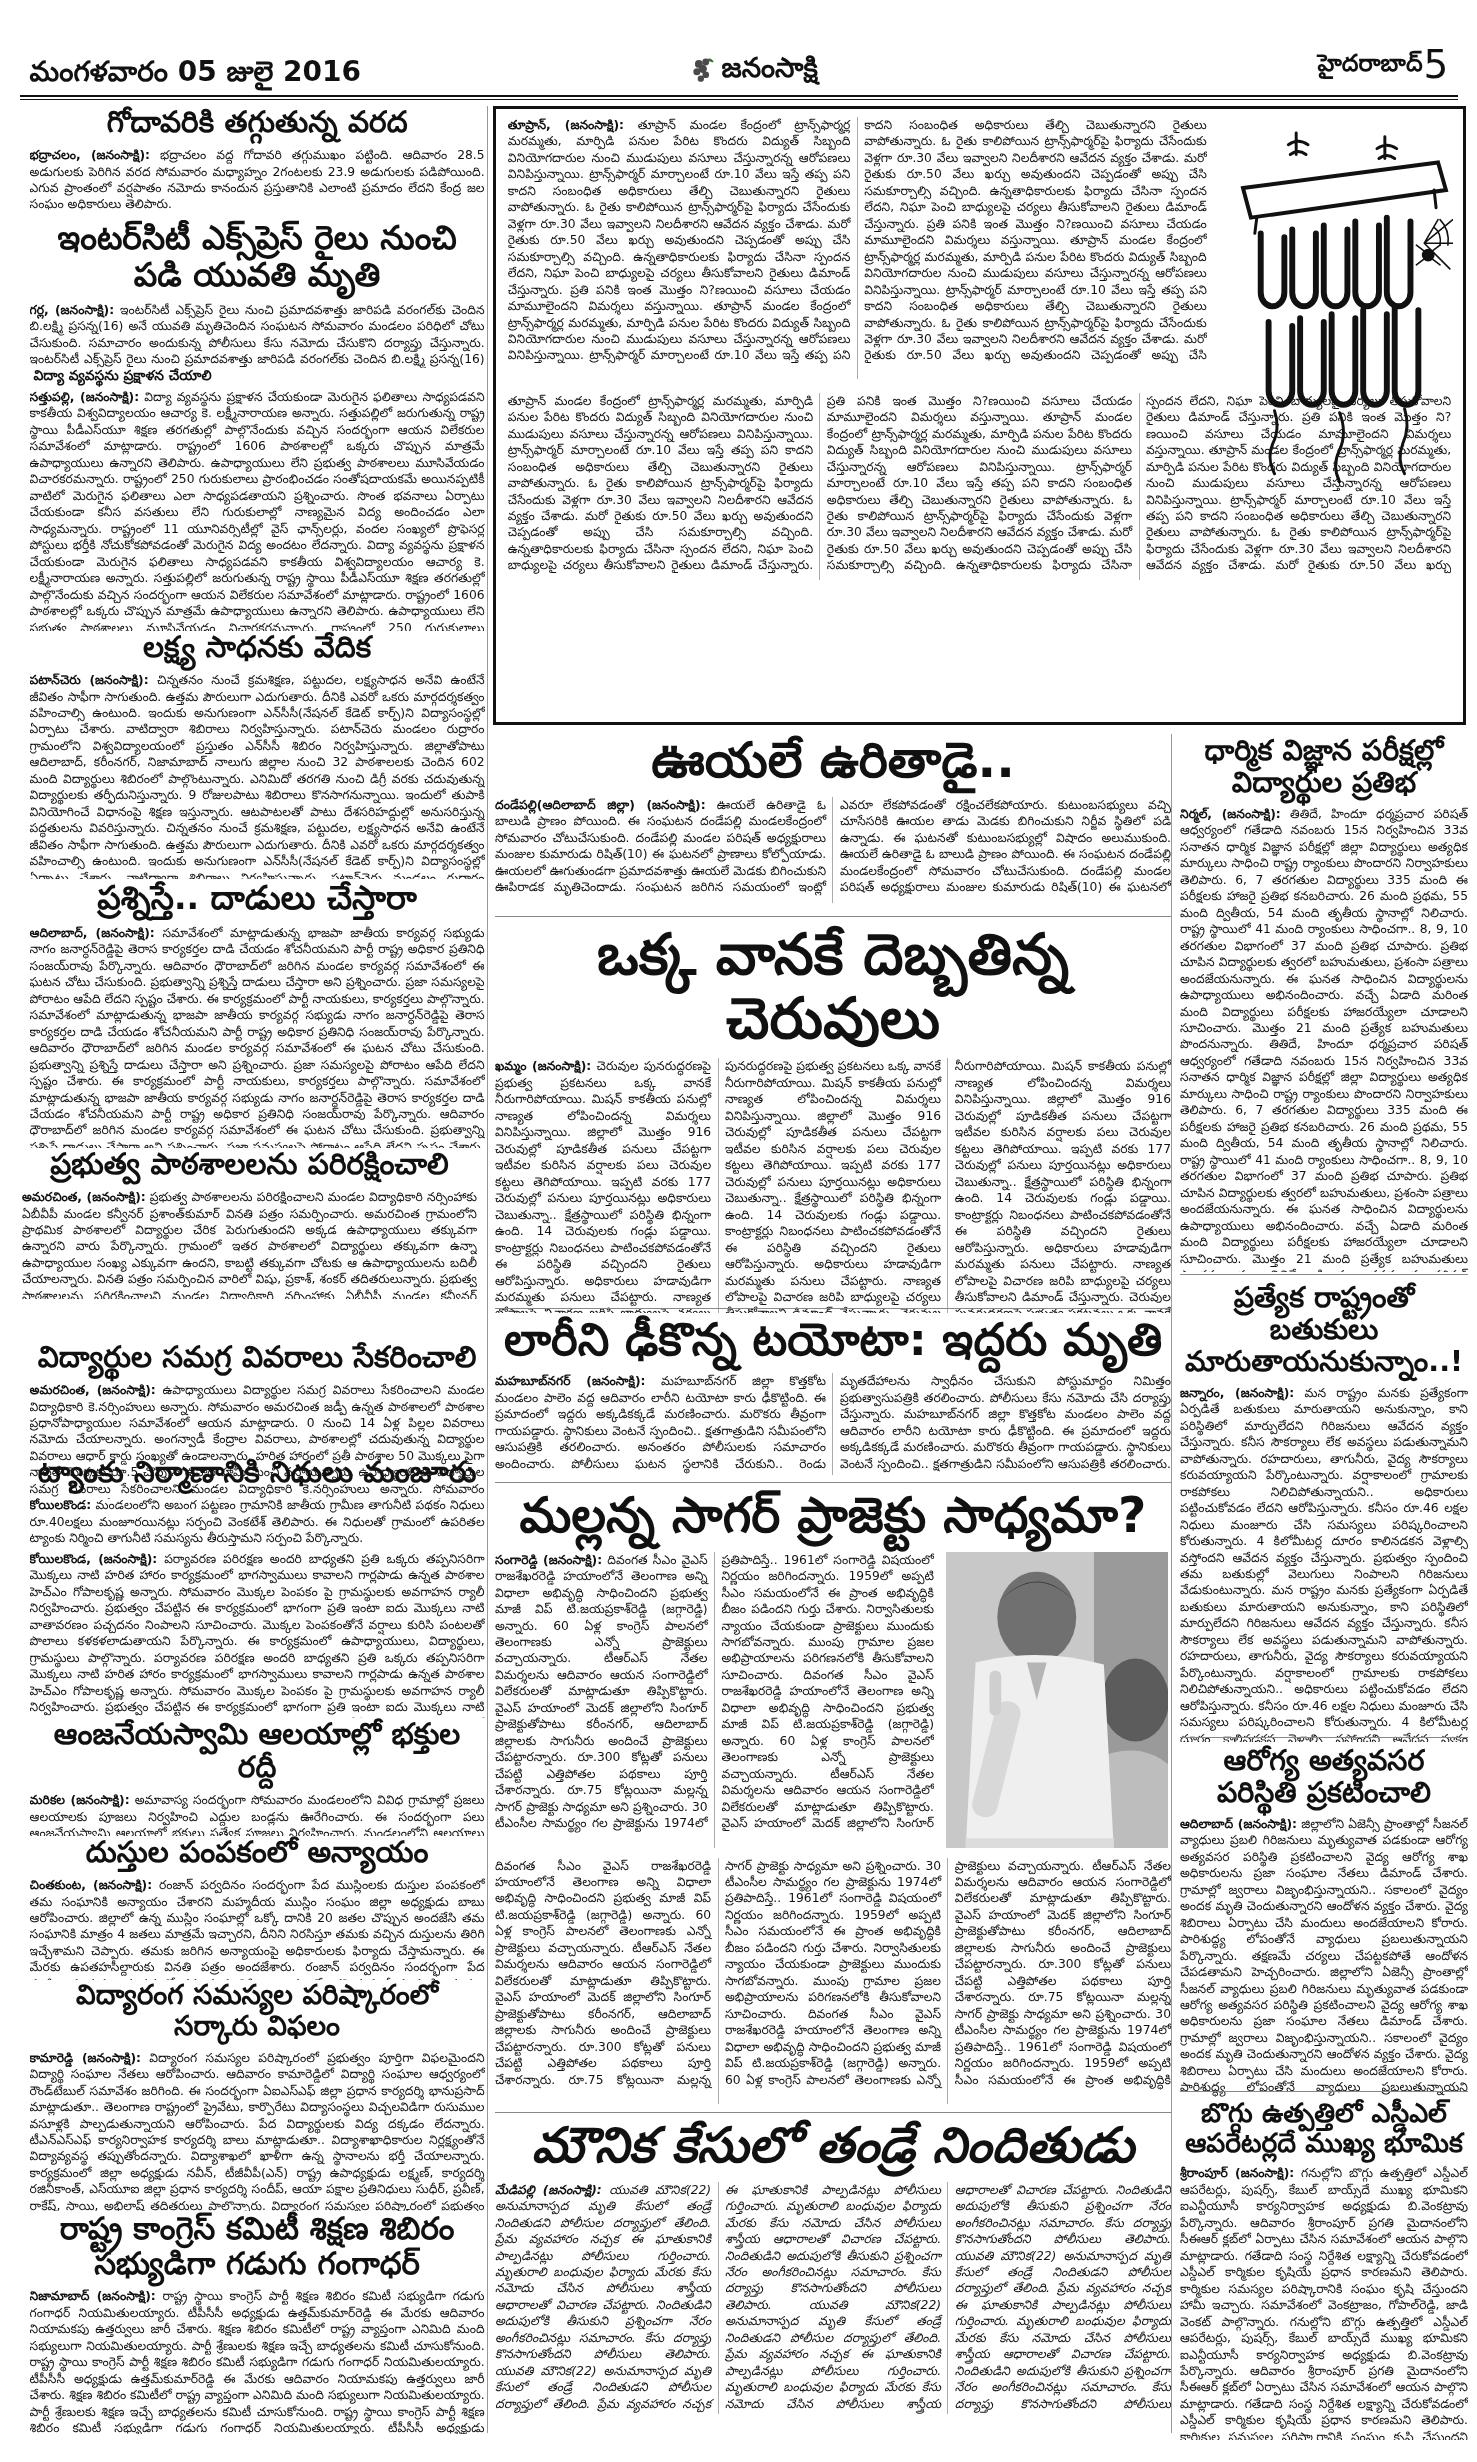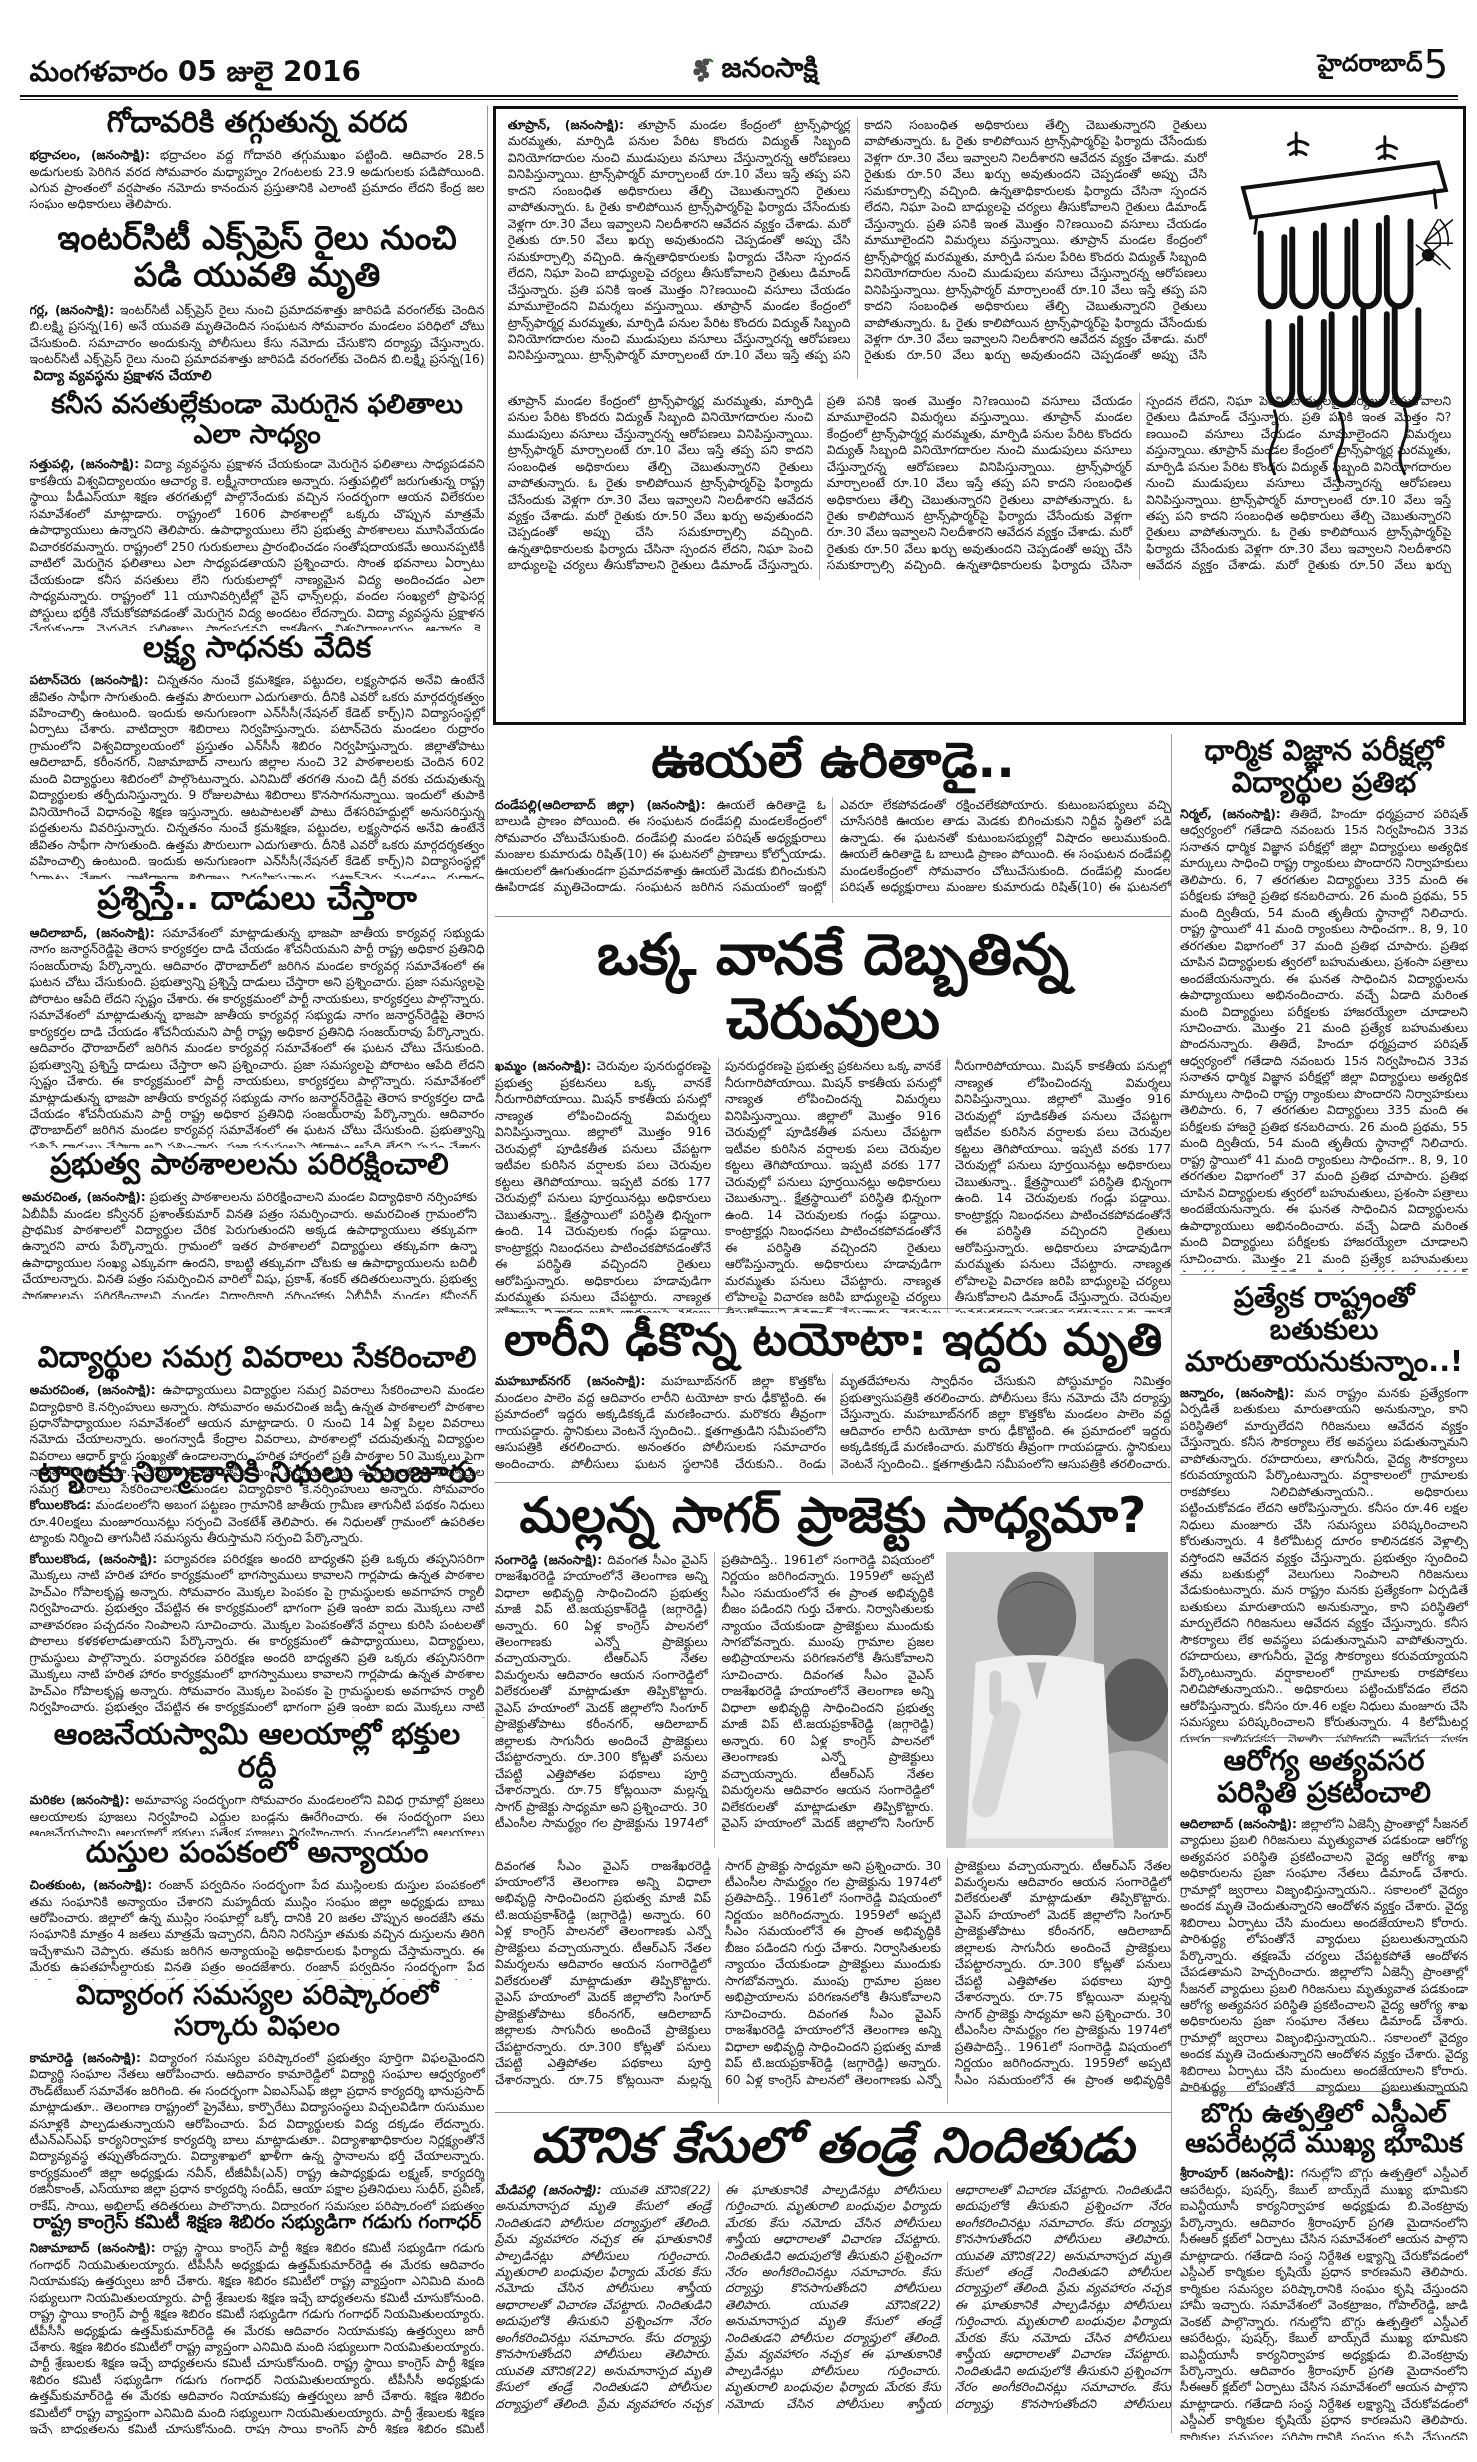--- a/index.html
+++ b/index.html
@@ -13,21 +13,21 @@
   .rule-b{position:absolute;left:19.7px;right:19.7px;top:99px;height:1px;background:#111;}
   .vline{position:absolute;width:1px;background:#999;}
   .story{position:absolute;overflow:hidden;}
   .story.rtop{border-top:1px solid #888;padding-top:5.9px;}
   .hl{font-weight:700;text-align:center;line-height:1.12;margin:0 0 7.9px 0;}
   .kicker{font-size:13.8px;font-weight:700;text-align:left;margin:0 0 2px 3.9px;}
   .body{font-size:12.3px;line-height:1.34;text-align:justify;}
   .body b{font-weight:700;}
   .cols2{column-count:2;column-gap:13.8px;column-rule:1px solid #aaa;}
   .cols3{column-count:3;column-gap:13.8px;column-rule:1px solid #aaa;}
-  .hl-s{font-size:29.6px;}  .hl-m{font-size:33px;}  .hl-xs{font-size:19px;}
+  .hl-s{font-size:29.6px;}  .hl-m{font-size:33px;}  .hl-xs{font-size:31px;}
   .hl-mid{font-size:49px;} .hl-mid2{font-size:57px;} .hl-mid3{font-size:45px;}
   .hl-right{font-size:28.6px;}
   .leadbox{position:absolute;left:493px;top:106px;width:973px;height:619px;border:3px solid #111;box-sizing:border-box;padding:7.9px 11.8px;overflow:hidden;}
   .leadbox .hl{font-size:81px;margin:3.9px 0 13.8px 0;letter-spacing:-2px;}
   .lead-art{position:absolute;right:9.9px;top:15.8px;width:222px;height:399px;}
   .lead-s1{width:699px;height:262px;overflow:hidden;}
   .lead-s2{width:100%;height:187px;overflow:hidden;margin-top:13.8px;}
   .m4row{display:flex;gap:11.8px;}
   .m4body{width:439px;height:296px;overflow:hidden;}
   .m4photo{width:222px;height:296px;flex:0 0 auto;}
@@ -114,21 +114,20 @@
     <div class="body"><b>భద్రాచలం, (జనంసాక్షి):</b> <span>భద్రాచలం వద్ద గోదావరి తగ్గుముఖం పట్టింది. ఆదివారం 28.5 అడుగులకు పెరిగిన వరద సోమవారం మధ్యాహ్నం 2గంటలకు 23.9 అడుగులకు పడిపోయింది. ఎగువ ప్రాంతంలో వర్షపాతం నమోదు కానందున ప్రస్తుతానికి ఎలాంటి ప్రమాదం లేదని కేంద్ర జల సంఘం అధికారులు తెలిపారు.</span></div>
   </div>
 
   <div class="story" style="left:29.6px;top:220px;width:455px;height:148px;">
     <div class="hl hl-m">ఇంటర్‌సిటీ ఎక్స్‌ప్రెస్ రైలు నుంచి పడి యువతి మృతి</div>
     <div class="body"><b>గర్ల, (జనంసాక్షి):</b> <span>ఇంటర్‌సిటీ ఎక్స్‌ప్రెస్ రైలు నుంచి ప్రమాదవశాత్తు జారిపడి వరంగల్‌కు చెందిన బి.లక్ష్మి ప్రసన్న(16) అనే యువతి మృతిచెందిన సంఘటన సోమవారం మండలం పరిధిలో చోటు చేసుకుంది. సమాచారం అందుకున్న పోలీసులు కేసు నమోదు చేసుకొని దర్యాప్తు చేస్తున్నారు. ఇంటర్‌సిటీ ఎక్స్‌ప్రెస్ రైలు నుంచి ప్రమాదవశాత్తు జారిపడి వరంగల్‌కు చెందిన బి.లక్ష్మి ప్రసన్న(16) అనే యువతి మృతిచెందిన సంఘటన సోమవారం మండలం పరిధిలో చోటు చేసుకుంది. సమాచారం అందుకున్న పోలీసులు కేసు నమోదు చేసుకొని దర్యాప్తు చేస్తున్నారు. ఇంటర్‌సిటీ ఎక్స్‌ప్రెస్ రైలు నుంచి ప్రమాదవశాత్తు జారిపడి వరంగల్‌కు చెందిన బి.లక్ష్మి ప్రసన్న(16) అనే యువతి మృతిచెందిన సంఘటన సోమవారం మండలం పరిధిలో చోటు చేసుకుంది. సమాచారం అందుకున్న పోలీసులు కేసు నమోదు చేసుకొని దర్యాప్తు చేస్తున్నారు. ఇంటర్‌సిటీ ఎక్స్‌ప్రెస్ రైలు నుంచి ప్రమాదవశాత్తు జారిపడి వరంగల్‌కు చెందిన బి.లక్ష్మి ప్రసన్న(16) అనే యువతి మృతిచెందిన సంఘటన సోమవారం మండలం పరిధిలో చోటు చేసుకుంది. సమాచారం అందుకున్న పోలీసులు కేసు నమోదు చేసుకొని దర్యాప్తు చేస్తున్నారు. ఇంటర్‌సిటీ ఎక్స్‌ప్రెస్ రైలు నుంచి ప్రమాదవశాత్తు జారిపడి వరంగల్‌కు చెందిన బి.లక్ష్మి ప్రసన్న(16) అనే యువతి మృతిచెందిన సంఘటన సోమవారం మండలం పరిధిలో చోటు చేసుకుంది. సమాచారం అందుకున్న పోలీసులు కేసు నమోదు చేసుకొని దర్యాప్తు చేస్తున్నారు. ఇంటర్‌సిటీ ఎక్స్‌ప్రెస్ రైలు నుంచి ప్రమాదవశాత్తు జారిపడి వరంగల్‌కు చెందిన బి.లక్ష్మి ప్రసన్న(16) అనే యువతి మృతిచెందిన సంఘటన సోమవారం మండలం పరిధిలో చోటు చేసుకుంది. సమాచారం అందుకున్న పోలీసులు కేసు నమోదు చేసుకొని దర్యాప్తు చేస్తున్నారు. ఇంటర్‌సిటీ ఎక్స్‌ప్రెస్ రైలు నుంచి ప్రమాదవశాత్తు జారిపడి వరంగల్‌కు చెందిన బి.లక్ష్మి ప్రసన్న(16) అనే యువతి మృతిచెందిన సంఘటన సోమవారం మండలం పరిధిలో చోటు చేసుకుంది. సమాచారం అందుకున్న పోలీసులు కేసు నమోదు చేసుకొని దర్యాప్తు చేస్తున్నారు. ఇంటర్‌సిటీ ఎక్స్‌ప్రెస్ రైలు నుంచి ప్రమాదవశాత్తు జారిపడి వరంగల్‌కు చెందిన బి.లక్ష్మి ప్రసన్న(16) అనే యువతి మృతిచెందిన సంఘటన సోమవారం మండలం పరిధిలో చోటు చేసుకుంది. సమాచారం అందుకున్న పోలీసులు కేసు నమోదు చేసుకొని దర్యాప్తు చేస్తున్నారు. ఇంటర్‌సిటీ ఎక్స్‌ప్రెస్ రైలు నుంచి ప్రమాదవశాత్తు జారిపడి వరంగల్‌కు చెందిన బి.లక్ష్మి ప్రసన్న(16) అనే యువతి మృతిచెందిన సంఘటన సోమవారం మండలం పరిధిలో చోటు చేసుకుంది. సమాచారం అందుకున్న పోలీసులు కేసు నమోదు చేసుకొని దర్యాప్తు చేస్తున్నారు. ఇంటర్‌సిటీ ఎక్స్‌ప్రెస్ రైలు నుంచి ప్రమాదవశాత్తు జారిపడి వరంగల్‌కు చెందిన బి.లక్ష్మి ప్రసన్న(16) అనే యువతి మృతిచెందిన సంఘటన సోమవారం మండలం పరిధిలో చోటు చేసుకుంది. సమాచారం అందుకున్న పోలీసులు కేసు నమోదు చేసుకొని దర్యాప్తు చేస్తున్నారు. ఇంటర్‌సిటీ ఎక్స్‌ప్రెస్ రైలు నుంచి ప్రమాదవశాత్తు జారిపడి వరంగల్‌కు చెందిన బి.లక్ష్మి ప్రసన్న(16) అనే యువతి మృతిచెందిన సంఘటన సోమవారం మండలం పరిధిలో చోటు చేసుకుంది. సమాచారం అందుకున్న పోలీసులు కేసు నమోదు చేసుకొని దర్యాప్తు చేస్తున్నారు. ఇంటర్‌సిటీ ఎక్స్‌ప్రెస్ రైలు నుంచి ప్రమాదవశాత్తు జారిపడి వరంగల్‌కు చెందిన బి.లక్ష్మి ప్రసన్న(16) అనే యువతి మృతిచెందిన సంఘటన సోమవారం మండలం పరిధిలో చోటు చేసుకుంది. సమాచారం అందుకున్న పోలీసులు కేసు నమోదు చేసుకొని దర్యాప్తు చేస్తున్నారు.</span></div>
   </div>
 
   <div class="story" style="left:29.6px;top:367px;width:455px;height:264px;">
     <div class="kicker">విద్యా వ్యవస్థను ప్రక్షాళన చేయాలి</div>
-    <div class="hl hl-s" style="font-size:26.6px;">కనీస వసతుల్లేకుండా మెరుగైన ఫలితాలు ఎలా సాధ్యం</div>
     <div class="body"><b>సత్తుపల్లి, (జనంసాక్షి):</b> <span>విద్యా వ్యవస్థను ప్రక్షాళన చేయకుండా మెరుగైన ఫలితాలు సాధ్యపడవని కాకతీయ విశ్వవిద్యాలయం ఆచార్య కె. లక్ష్మీనారాయణ అన్నారు. సత్తుపల్లిలో జరుగుతున్న రాష్ట్ర స్థాయి పీడీఎస్‌యూ శిక్షణ తరగతుల్లో పాల్గొనేందుకు వచ్చిన సందర్భంగా ఆయన విలేకరుల సమావేశంలో మాట్లాడారు. రాష్ట్రంలో 1606 పాఠశాలల్లో ఒక్కరు చొప్పున మాత్రమే ఉపాధ్యాయులు ఉన్నారని తెలిపారు. ఉపాధ్యాయులు లేని ప్రభుత్వ పాఠశాలలు మూసివేయడం విచారకరమన్నారు. రాష్ట్రంలో 250 గురుకులాలు ప్రారంభించడం సంతోషదాయకమే అయినప్పటికీ వాటిలో మెరుగైన ఫలితాలు ఎలా సాధ్యపడతాయని ప్రశ్నించారు. సొంత భవనాలు ఏర్పాటు చేయకుండా కనీస వసతులు లేని గురుకులాల్లో నాణ్యమైన విద్య అందించడం ఎలా సాధ్యమన్నారు. రాష్ట్రంలో 11 యూనివర్సిటీల్లో వైస్ ఛాన్స్‌లర్లు, వందల సంఖ్యలో ప్రొఫెసర్ల పోస్టులు భర్తీకి నోచుకోకపోవడంతో మెరుగైన విద్య అందటం లేదన్నారు. విద్యా వ్యవస్థను ప్రక్షాళన చేయకుండా మెరుగైన ఫలితాలు సాధ్యపడవని కాకతీయ విశ్వవిద్యాలయం ఆచార్య కె. లక్ష్మీనారాయణ అన్నారు. సత్తుపల్లిలో జరుగుతున్న రాష్ట్ర స్థాయి పీడీఎస్‌యూ శిక్షణ తరగతుల్లో పాల్గొనేందుకు వచ్చిన సందర్భంగా ఆయన విలేకరుల సమావేశంలో మాట్లాడారు. రాష్ట్రంలో 1606 పాఠశాలల్లో ఒక్కరు చొప్పున మాత్రమే ఉపాధ్యాయులు ఉన్నారని తెలిపారు. ఉపాధ్యాయులు లేని ప్రభుత్వ పాఠశాలలు మూసివేయడం విచారకరమన్నారు. రాష్ట్రంలో 250 గురుకులాలు ప్రారంభించడం సంతోషదాయకమే అయినప్పటికీ వాటిలో మెరుగైన ఫలితాలు ఎలా సాధ్యపడతాయని ప్రశ్నించారు. సొంత భవనాలు ఏర్పాటు చేయకుండా కనీస వసతులు లేని గురుకులాల్లో నాణ్యమైన విద్య అందించడం ఎలా సాధ్యమన్నారు. రాష్ట్రంలో 11 యూనివర్సిటీల్లో వైస్ ఛాన్స్‌లర్లు, వందల సంఖ్యలో ప్రొఫెసర్ల పోస్టులు భర్తీకి నోచుకోకపోవడంతో మెరుగైన విద్య అందటం లేదన్నారు. విద్యా వ్యవస్థను ప్రక్షాళన చేయకుండా మెరుగైన ఫలితాలు సాధ్యపడవని కాకతీయ విశ్వవిద్యాలయం ఆచార్య కె. లక్ష్మీనారాయణ అన్నారు. సత్తుపల్లిలో జరుగుతున్న రాష్ట్ర స్థాయి పీడీఎస్‌యూ శిక్షణ తరగతుల్లో పాల్గొనేందుకు వచ్చిన సందర్భంగా ఆయన విలేకరుల సమావేశంలో మాట్లాడారు. రాష్ట్రంలో 1606 పాఠశాలల్లో ఒక్కరు చొప్పున మాత్రమే ఉపాధ్యాయులు ఉన్నారని తెలిపారు. ఉపాధ్యాయులు లేని ప్రభుత్వ పాఠశాలలు మూసివేయడం విచారకరమన్నారు. రాష్ట్రంలో 250 గురుకులాలు ప్రారంభించడం సంతోషదాయకమే అయినప్పటికీ వాటిలో మెరుగైన ఫలితాలు ఎలా సాధ్యపడతాయని ప్రశ్నించారు. సొంత భవనాలు ఏర్పాటు చేయకుండా కనీస వసతులు లేని గురుకులాల్లో నాణ్యమైన విద్య అందించడం ఎలా సాధ్యమన్నారు. రాష్ట్రంలో 11 యూనివర్సిటీల్లో వైస్ ఛాన్స్‌లర్లు, వందల సంఖ్యలో ప్రొఫెసర్ల పోస్టులు భర్తీకి నోచుకోకపోవడంతో మెరుగైన విద్య అందటం లేదన్నారు. విద్యా వ్యవస్థను ప్రక్షాళన చేయకుండా మెరుగైన ఫలితాలు సాధ్యపడవని కాకతీయ విశ్వవిద్యాలయం ఆచార్య కె. లక్ష్మీనారాయణ అన్నారు. సత్తుపల్లిలో జరుగుతున్న రాష్ట్ర స్థాయి పీడీఎస్‌యూ శిక్షణ తరగతుల్లో పాల్గొనేందుకు వచ్చిన సందర్భంగా ఆయన విలేకరుల సమావేశంలో మాట్లాడారు. రాష్ట్రంలో 1606 పాఠశాలల్లో ఒక్కరు చొప్పున మాత్రమే ఉపాధ్యాయులు ఉన్నారని తెలిపారు. ఉపాధ్యాయులు లేని ప్రభుత్వ పాఠశాలలు మూసివేయడం విచారకరమన్నారు. రాష్ట్రంలో 250 గురుకులాలు ప్రారంభించడం సంతోషదాయకమే అయినప్పటికీ వాటిలో మెరుగైన ఫలితాలు ఎలా సాధ్యపడతాయని ప్రశ్నించారు. సొంత భవనాలు ఏర్పాటు చేయకుండా కనీస వసతులు లేని గురుకులాల్లో నాణ్యమైన విద్య అందించడం ఎలా సాధ్యమన్నారు. రాష్ట్రంలో 11 యూనివర్సిటీల్లో వైస్ ఛాన్స్‌లర్లు, వందల సంఖ్యలో ప్రొఫెసర్ల పోస్టులు భర్తీకి నోచుకోకపోవడంతో మెరుగైన విద్య అందటం లేదన్నారు. విద్యా వ్యవస్థను ప్రక్షాళన చేయకుండా మెరుగైన ఫలితాలు సాధ్యపడవని కాకతీయ విశ్వవిద్యాలయం ఆచార్య కె. లక్ష్మీనారాయణ అన్నారు. సత్తుపల్లిలో జరుగుతున్న రాష్ట్ర స్థాయి పీడీఎస్‌యూ శిక్షణ తరగతుల్లో పాల్గొనేందుకు వచ్చిన సందర్భంగా ఆయన విలేకరుల సమావేశంలో మాట్లాడారు. రాష్ట్రంలో 1606 పాఠశాలల్లో ఒక్కరు చొప్పున మాత్రమే ఉపాధ్యాయులు ఉన్నారని తెలిపారు. ఉపాధ్యాయులు లేని ప్రభుత్వ పాఠశాలలు మూసివేయడం విచారకరమన్నారు. రాష్ట్రంలో 250 గురుకులాలు ప్రారంభించడం సంతోషదాయకమే అయినప్పటికీ వాటిలో మెరుగైన ఫలితాలు ఎలా సాధ్యపడతాయని ప్రశ్నించారు. సొంత భవనాలు ఏర్పాటు చేయకుండా కనీస వసతులు లేని గురుకులాల్లో నాణ్యమైన విద్య అందించడం ఎలా సాధ్యమన్నారు. రాష్ట్రంలో 11 యూనివర్సిటీల్లో వైస్ ఛాన్స్‌లర్లు, వందల సంఖ్యలో ప్రొఫెసర్ల పోస్టులు భర్తీకి నోచుకోకపోవడంతో మెరుగైన విద్య అందటం లేదన్నారు. విద్యా వ్యవస్థను ప్రక్షాళన చేయకుండా మెరుగైన ఫలితాలు సాధ్యపడవని కాకతీయ విశ్వవిద్యాలయం ఆచార్య కె. లక్ష్మీనారాయణ అన్నారు. సత్తుపల్లిలో జరుగుతున్న రాష్ట్ర స్థాయి పీడీఎస్‌యూ శిక్షణ తరగతుల్లో పాల్గొనేందుకు వచ్చిన సందర్భంగా ఆయన విలేకరుల సమావేశంలో మాట్లాడారు. రాష్ట్రంలో 1606 పాఠశాలల్లో ఒక్కరు చొప్పున మాత్రమే ఉపాధ్యాయులు ఉన్నారని తెలిపారు. ఉపాధ్యాయులు లేని ప్రభుత్వ పాఠశాలలు మూసివేయడం విచారకరమన్నారు. రాష్ట్రంలో 250 గురుకులాలు ప్రారంభించడం సంతోషదాయకమే అయినప్పటికీ వాటిలో మెరుగైన ఫలితాలు ఎలా సాధ్యపడతాయని ప్రశ్నించారు. సొంత భవనాలు ఏర్పాటు చేయకుండా కనీస వసతులు లేని గురుకులాల్లో నాణ్యమైన విద్య అందించడం ఎలా సాధ్యమన్నారు. రాష్ట్రంలో 11 యూనివర్సిటీల్లో వైస్ ఛాన్స్‌లర్లు, వందల సంఖ్యలో ప్రొఫెసర్ల పోస్టులు భర్తీకి నోచుకోకపోవడంతో మెరుగైన విద్య అందటం లేదన్నారు. విద్యా వ్యవస్థను ప్రక్షాళన చేయకుండా మెరుగైన ఫలితాలు సాధ్యపడవని కాకతీయ విశ్వవిద్యాలయం ఆచార్య కె. లక్ష్మీనారాయణ అన్నారు. సత్తుపల్లిలో జరుగుతున్న రాష్ట్ర స్థాయి పీడీఎస్‌యూ శిక్షణ తరగతుల్లో పాల్గొనేందుకు వచ్చిన సందర్భంగా ఆయన విలేకరుల సమావేశంలో మాట్లాడారు. రాష్ట్రంలో 1606 పాఠశాలల్లో ఒక్కరు చొప్పున మాత్రమే ఉపాధ్యాయులు ఉన్నారని తెలిపారు. ఉపాధ్యాయులు లేని ప్రభుత్వ పాఠశాలలు మూసివేయడం విచారకరమన్నారు. రాష్ట్రంలో 250 గురుకులాలు ప్రారంభించడం సంతోషదాయకమే అయినప్పటికీ వాటిలో మెరుగైన ఫలితాలు ఎలా సాధ్యపడతాయని ప్రశ్నించారు. సొంత భవనాలు ఏర్పాటు చేయకుండా కనీస వసతులు లేని గురుకులాల్లో నాణ్యమైన విద్య అందించడం ఎలా సాధ్యమన్నారు. రాష్ట్రంలో 11 యూనివర్సిటీల్లో వైస్ ఛాన్స్‌లర్లు, వందల సంఖ్యలో ప్రొఫెసర్ల పోస్టులు భర్తీకి నోచుకోకపోవడంతో మెరుగైన విద్య అందటం లేదన్నారు. విద్యా వ్యవస్థను ప్రక్షాళన చేయకుండా మెరుగైన ఫలితాలు సాధ్యపడవని కాకతీయ విశ్వవిద్యాలయం ఆచార్య కె. లక్ష్మీనారాయణ అన్నారు. సత్తుపల్లిలో జరుగుతున్న రాష్ట్ర స్థాయి పీడీఎస్‌యూ శిక్షణ తరగతుల్లో పాల్గొనేందుకు వచ్చిన సందర్భంగా ఆయన విలేకరుల సమావేశంలో మాట్లాడారు. రాష్ట్రంలో 1606 పాఠశాలల్లో ఒక్కరు చొప్పున మాత్రమే ఉపాధ్యాయులు ఉన్నారని తెలిపారు. ఉపాధ్యాయులు లేని ప్రభుత్వ పాఠశాలలు మూసివేయడం విచారకరమన్నారు. రాష్ట్రంలో 250 గురుకులాలు ప్రారంభించడం సంతోషదాయకమే అయినప్పటికీ వాటిలో మెరుగైన ఫలితాలు ఎలా సాధ్యపడతాయని ప్రశ్నించారు. సొంత భవనాలు ఏర్పాటు చేయకుండా కనీస వసతులు లేని గురుకులాల్లో నాణ్యమైన విద్య అందించడం ఎలా సాధ్యమన్నారు. రాష్ట్రంలో 11 యూనివర్సిటీల్లో వైస్ ఛాన్స్‌లర్లు, వందల సంఖ్యలో ప్రొఫెసర్ల పోస్టులు భర్తీకి నోచుకోకపోవడంతో మెరుగైన విద్య అందటం లేదన్నారు. విద్యా వ్యవస్థను ప్రక్షాళన చేయకుండా మెరుగైన ఫలితాలు సాధ్యపడవని కాకతీయ విశ్వవిద్యాలయం ఆచార్య కె. లక్ష్మీనారాయణ అన్నారు. సత్తుపల్లిలో జరుగుతున్న రాష్ట్ర స్థాయి పీడీఎస్‌యూ శిక్షణ తరగతుల్లో పాల్గొనేందుకు వచ్చిన సందర్భంగా ఆయన విలేకరుల సమావేశంలో మాట్లాడారు. రాష్ట్రంలో 1606 పాఠశాలల్లో ఒక్కరు చొప్పున మాత్రమే ఉపాధ్యాయులు ఉన్నారని తెలిపారు. ఉపాధ్యాయులు లేని ప్రభుత్వ పాఠశాలలు మూసివేయడం విచారకరమన్నారు. రాష్ట్రంలో 250 గురుకులాలు ప్రారంభించడం సంతోషదాయకమే అయినప్పటికీ వాటిలో మెరుగైన ఫలితాలు ఎలా సాధ్యపడతాయని ప్రశ్నించారు. సొంత భవనాలు ఏర్పాటు చేయకుండా కనీస వసతులు లేని గురుకులాల్లో నాణ్యమైన విద్య అందించడం ఎలా సాధ్యమన్నారు. రాష్ట్రంలో 11 యూనివర్సిటీల్లో వైస్ ఛాన్స్‌లర్లు, వందల సంఖ్యలో ప్రొఫెసర్ల పోస్టులు భర్తీకి నోచుకోకపోవడంతో మెరుగైన విద్య అందటం లేదన్నారు. విద్యా వ్యవస్థను ప్రక్షాళన చేయకుండా మెరుగైన ఫలితాలు సాధ్యపడవని కాకతీయ విశ్వవిద్యాలయం ఆచార్య కె. లక్ష్మీనారాయణ అన్నారు. సత్తుపల్లిలో జరుగుతున్న రాష్ట్ర స్థాయి పీడీఎస్‌యూ శిక్షణ తరగతుల్లో పాల్గొనేందుకు వచ్చిన సందర్భంగా ఆయన విలేకరుల సమావేశంలో మాట్లాడారు. రాష్ట్రంలో 1606 పాఠశాలల్లో ఒక్కరు చొప్పున మాత్రమే ఉపాధ్యాయులు ఉన్నారని తెలిపారు. ఉపాధ్యాయులు లేని ప్రభుత్వ పాఠశాలలు మూసివేయడం విచారకరమన్నారు. రాష్ట్రంలో 250 గురుకులాలు ప్రారంభించడం సంతోషదాయకమే అయినప్పటికీ వాటిలో మెరుగైన ఫలితాలు ఎలా సాధ్యపడతాయని ప్రశ్నించారు. సొంత భవనాలు ఏర్పాటు చేయకుండా కనీస వసతులు లేని గురుకులాల్లో నాణ్యమైన విద్య అందించడం ఎలా సాధ్యమన్నారు. రాష్ట్రంలో 11 యూనివర్సిటీల్లో వైస్ ఛాన్స్‌లర్లు, వందల సంఖ్యలో ప్రొఫెసర్ల పోస్టులు భర్తీకి నోచుకోకపోవడంతో మెరుగైన విద్య అందటం లేదన్నారు. విద్యా వ్యవస్థను ప్రక్షాళన చేయకుండా మెరుగైన ఫలితాలు సాధ్యపడవని కాకతీయ విశ్వవిద్యాలయం ఆచార్య కె. లక్ష్మీనారాయణ అన్నారు. సత్తుపల్లిలో జరుగుతున్న రాష్ట్ర స్థాయి పీడీఎస్‌యూ శిక్షణ తరగతుల్లో పాల్గొనేందుకు వచ్చిన సందర్భంగా ఆయన విలేకరుల సమావేశంలో మాట్లాడారు. రాష్ట్రంలో 1606 పాఠశాలల్లో ఒక్కరు చొప్పున మాత్రమే ఉపాధ్యాయులు ఉన్నారని తెలిపారు. ఉపాధ్యాయులు లేని ప్రభుత్వ పాఠశాలలు మూసివేయడం విచారకరమన్నారు. రాష్ట్రంలో 250 గురుకులాలు ప్రారంభించడం సంతోషదాయకమే అయినప్పటికీ వాటిలో మెరుగైన ఫలితాలు ఎలా సాధ్యపడతాయని ప్రశ్నించారు. సొంత భవనాలు ఏర్పాటు చేయకుండా కనీస వసతులు లేని గురుకులాల్లో నాణ్యమైన విద్య అందించడం ఎలా సాధ్యమన్నారు. రాష్ట్రంలో 11 యూనివర్సిటీల్లో వైస్ ఛాన్స్‌లర్లు, వందల సంఖ్యలో ప్రొఫెసర్ల పోస్టులు భర్తీకి నోచుకోకపోవడంతో మెరుగైన విద్య అందటం లేదన్నారు. విద్యా వ్యవస్థను ప్రక్షాళన చేయకుండా మెరుగైన ఫలితాలు సాధ్యపడవని కాకతీయ విశ్వవిద్యాలయం ఆచార్య కె. లక్ష్మీనారాయణ అన్నారు. సత్తుపల్లిలో జరుగుతున్న రాష్ట్ర స్థాయి పీడీఎస్‌యూ శిక్షణ తరగతుల్లో పాల్గొనేందుకు వచ్చిన సందర్భంగా ఆయన విలేకరుల సమావేశంలో మాట్లాడారు. రాష్ట్రంలో 1606 పాఠశాలల్లో ఒక్కరు చొప్పున మాత్రమే ఉపాధ్యాయులు ఉన్నారని తెలిపారు. ఉపాధ్యాయులు లేని ప్రభుత్వ పాఠశాలలు మూసివేయడం విచారకరమన్నారు. రాష్ట్రంలో 250 గురుకులాలు ప్రారంభించడం సంతోషదాయకమే అయినప్పటికీ వాటిలో మెరుగైన ఫలితాలు ఎలా సాధ్యపడతాయని ప్రశ్నించారు. సొంత భవనాలు ఏర్పాటు చేయకుండా కనీస వసతులు లేని గురుకులాల్లో నాణ్యమైన విద్య అందించడం ఎలా సాధ్యమన్నారు. రాష్ట్రంలో 11 యూనివర్సిటీల్లో వైస్ ఛాన్స్‌లర్లు, వందల సంఖ్యలో ప్రొఫెసర్ల పోస్టులు భర్తీకి నోచుకోకపోవడంతో మెరుగైన విద్య అందటం లేదన్నారు.</span></div>
   </div>
 
   <div class="story" style="left:29.6px;top:631px;width:455px;height:248px;">
     <div class="hl hl-s">లక్ష్య సాధనకు వేదిక</div>
     <div class="body"><b>పటాన్‌చెరు (జనంసాక్షి):</b> <span>చిన్నతనం నుంచే క్రమశిక్షణ, పట్టుదల, లక్ష్యసాధన అనేవి ఉంటేనే జీవితం సాఫీగా సాగుతుంది. ఉత్తమ పౌరులుగా ఎదుగుతారు. దీనికి ఎవరో ఒకరు మార్గదర్శకత్వం వహించాల్సి ఉంటుంది. ఇందుకు అనుగుణంగా ఎన్‌సీసీ(నేషనల్ కేడెట్ కార్ప్)ని విద్యాసంస్థల్లో ఏర్పాటు చేశారు. వాటిద్వారా శిబిరాలు నిర్వహిస్తున్నారు. పటాన్‌చెరు మండలం రుద్రారం గ్రామంలోని విశ్వవిద్యాలయంలో ప్రస్తుతం ఎన్‌సీసీ శిబిరం నిర్వహిస్తున్నారు. జిల్లాతోపాటు ఆదిలాబాద్, కరీంనగర్, నిజామాబాద్ నాలుగు జిల్లాల నుంచి 32 పాఠశాలలకు చెందిన 602 మంది విద్యార్థులు శిబిరంలో పాల్గొంటున్నారు. ఎనిమిదో తరగతి నుంచి డిగ్రీ వరకు చదువుతున్న విద్యార్థులకు తర్ఫీదునిస్తున్నారు. 9 రోజులపాటు శిబిరాలు కొనసాగనున్నాయి. ఇందులో తుపాకి వినియోగించే విధానంపై శిక్షణ ఇస్తున్నారు. ఆటపాటలతో పాటు దేశసరిహద్దుల్లో అనుసరిస్తున్న పద్ధతులను వివరిస్తున్నారు. చిన్నతనం నుంచే క్రమశిక్షణ, పట్టుదల, లక్ష్యసాధన అనేవి ఉంటేనే జీవితం సాఫీగా సాగుతుంది. ఉత్తమ పౌరులుగా ఎదుగుతారు. దీనికి ఎవరో ఒకరు మార్గదర్శకత్వం వహించాల్సి ఉంటుంది. ఇందుకు అనుగుణంగా ఎన్‌సీసీ(నేషనల్ కేడెట్ కార్ప్)ని విద్యాసంస్థల్లో ఏర్పాటు చేశారు. వాటిద్వారా శిబిరాలు నిర్వహిస్తున్నారు. పటాన్‌చెరు మండలం రుద్రారం గ్రామంలోని విశ్వవిద్యాలయంలో ప్రస్తుతం ఎన్‌సీసీ శిబిరం నిర్వహిస్తున్నారు. జిల్లాతోపాటు ఆదిలాబాద్, కరీంనగర్, నిజామాబాద్ నాలుగు జిల్లాల నుంచి 32 పాఠశాలలకు చెందిన 602 మంది విద్యార్థులు శిబిరంలో పాల్గొంటున్నారు. ఎనిమిదో తరగతి నుంచి డిగ్రీ వరకు చదువుతున్న విద్యార్థులకు తర్ఫీదునిస్తున్నారు. 9 రోజులపాటు శిబిరాలు కొనసాగనున్నాయి. ఇందులో తుపాకి వినియోగించే విధానంపై శిక్షణ ఇస్తున్నారు. ఆటపాటలతో పాటు దేశసరిహద్దుల్లో అనుసరిస్తున్న పద్ధతులను వివరిస్తున్నారు. చిన్నతనం నుంచే క్రమశిక్షణ, పట్టుదల, లక్ష్యసాధన అనేవి ఉంటేనే జీవితం సాఫీగా సాగుతుంది. ఉత్తమ పౌరులుగా ఎదుగుతారు. దీనికి ఎవరో ఒకరు మార్గదర్శకత్వం వహించాల్సి ఉంటుంది. ఇందుకు అనుగుణంగా ఎన్‌సీసీ(నేషనల్ కేడెట్ కార్ప్)ని విద్యాసంస్థల్లో ఏర్పాటు చేశారు. వాటిద్వారా శిబిరాలు నిర్వహిస్తున్నారు. పటాన్‌చెరు మండలం రుద్రారం గ్రామంలోని విశ్వవిద్యాలయంలో ప్రస్తుతం ఎన్‌సీసీ శిబిరం నిర్వహిస్తున్నారు. జిల్లాతోపాటు ఆదిలాబాద్, కరీంనగర్, నిజామాబాద్ నాలుగు జిల్లాల నుంచి 32 పాఠశాలలకు చెందిన 602 మంది విద్యార్థులు శిబిరంలో పాల్గొంటున్నారు. ఎనిమిదో తరగతి నుంచి డిగ్రీ వరకు చదువుతున్న విద్యార్థులకు తర్ఫీదునిస్తున్నారు. 9 రోజులపాటు శిబిరాలు కొనసాగనున్నాయి. ఇందులో తుపాకి వినియోగించే విధానంపై శిక్షణ ఇస్తున్నారు. ఆటపాటలతో పాటు దేశసరిహద్దుల్లో అనుసరిస్తున్న పద్ధతులను వివరిస్తున్నారు. చిన్నతనం నుంచే క్రమశిక్షణ, పట్టుదల, లక్ష్యసాధన అనేవి ఉంటేనే జీవితం సాఫీగా సాగుతుంది. ఉత్తమ పౌరులుగా ఎదుగుతారు. దీనికి ఎవరో ఒకరు మార్గదర్శకత్వం వహించాల్సి ఉంటుంది. ఇందుకు అనుగుణంగా ఎన్‌సీసీ(నేషనల్ కేడెట్ కార్ప్)ని విద్యాసంస్థల్లో ఏర్పాటు చేశారు. వాటిద్వారా శిబిరాలు నిర్వహిస్తున్నారు. పటాన్‌చెరు మండలం రుద్రారం గ్రామంలోని విశ్వవిద్యాలయంలో ప్రస్తుతం ఎన్‌సీసీ శిబిరం నిర్వహిస్తున్నారు. జిల్లాతోపాటు ఆదిలాబాద్, కరీంనగర్, నిజామాబాద్ నాలుగు జిల్లాల నుంచి 32 పాఠశాలలకు చెందిన 602 మంది విద్యార్థులు శిబిరంలో పాల్గొంటున్నారు. ఎనిమిదో తరగతి నుంచి డిగ్రీ వరకు చదువుతున్న విద్యార్థులకు తర్ఫీదునిస్తున్నారు. 9 రోజులపాటు శిబిరాలు కొనసాగనున్నాయి. ఇందులో తుపాకి వినియోగించే విధానంపై శిక్షణ ఇస్తున్నారు. ఆటపాటలతో పాటు దేశసరిహద్దుల్లో అనుసరిస్తున్న పద్ధతులను వివరిస్తున్నారు. చిన్నతనం నుంచే క్రమశిక్షణ, పట్టుదల, లక్ష్యసాధన అనేవి ఉంటేనే జీవితం సాఫీగా సాగుతుంది. ఉత్తమ పౌరులుగా ఎదుగుతారు. దీనికి ఎవరో ఒకరు మార్గదర్శకత్వం వహించాల్సి ఉంటుంది. ఇందుకు అనుగుణంగా ఎన్‌సీసీ(నేషనల్ కేడెట్ కార్ప్)ని విద్యాసంస్థల్లో ఏర్పాటు చేశారు. వాటిద్వారా శిబిరాలు నిర్వహిస్తున్నారు. పటాన్‌చెరు మండలం రుద్రారం గ్రామంలోని విశ్వవిద్యాలయంలో ప్రస్తుతం ఎన్‌సీసీ శిబిరం నిర్వహిస్తున్నారు. జిల్లాతోపాటు ఆదిలాబాద్, కరీంనగర్, నిజామాబాద్ నాలుగు జిల్లాల నుంచి 32 పాఠశాలలకు చెందిన 602 మంది విద్యార్థులు శిబిరంలో పాల్గొంటున్నారు. ఎనిమిదో తరగతి నుంచి డిగ్రీ వరకు చదువుతున్న విద్యార్థులకు తర్ఫీదునిస్తున్నారు. 9 రోజులపాటు శిబిరాలు కొనసాగనున్నాయి. ఇందులో తుపాకి వినియోగించే విధానంపై శిక్షణ ఇస్తున్నారు. ఆటపాటలతో పాటు దేశసరిహద్దుల్లో అనుసరిస్తున్న పద్ధతులను వివరిస్తున్నారు. చిన్నతనం నుంచే క్రమశిక్షణ, పట్టుదల, లక్ష్యసాధన అనేవి ఉంటేనే జీవితం సాఫీగా సాగుతుంది. ఉత్తమ పౌరులుగా ఎదుగుతారు. దీనికి ఎవరో ఒకరు మార్గదర్శకత్వం వహించాల్సి ఉంటుంది. ఇందుకు అనుగుణంగా ఎన్‌సీసీ(నేషనల్ కేడెట్ కార్ప్)ని విద్యాసంస్థల్లో ఏర్పాటు చేశారు. వాటిద్వారా శిబిరాలు నిర్వహిస్తున్నారు. పటాన్‌చెరు మండలం రుద్రారం గ్రామంలోని విశ్వవిద్యాలయంలో ప్రస్తుతం ఎన్‌సీసీ శిబిరం నిర్వహిస్తున్నారు. జిల్లాతోపాటు ఆదిలాబాద్, కరీంనగర్, నిజామాబాద్ నాలుగు జిల్లాల నుంచి 32 పాఠశాలలకు చెందిన 602 మంది విద్యార్థులు శిబిరంలో పాల్గొంటున్నారు. ఎనిమిదో తరగతి నుంచి డిగ్రీ వరకు చదువుతున్న విద్యార్థులకు తర్ఫీదునిస్తున్నారు. 9 రోజులపాటు శిబిరాలు కొనసాగనున్నాయి. ఇందులో తుపాకి వినియోగించే విధానంపై శిక్షణ ఇస్తున్నారు. ఆటపాటలతో పాటు దేశసరిహద్దుల్లో అనుసరిస్తున్న పద్ధతులను వివరిస్తున్నారు. చిన్నతనం నుంచే క్రమశిక్షణ, పట్టుదల, లక్ష్యసాధన అనేవి ఉంటేనే జీవితం సాఫీగా సాగుతుంది. ఉత్తమ పౌరులుగా ఎదుగుతారు. దీనికి ఎవరో ఒకరు మార్గదర్శకత్వం వహించాల్సి ఉంటుంది. ఇందుకు అనుగుణంగా ఎన్‌సీసీ(నేషనల్ కేడెట్ కార్ప్)ని విద్యాసంస్థల్లో ఏర్పాటు చేశారు. వాటిద్వారా శిబిరాలు నిర్వహిస్తున్నారు. పటాన్‌చెరు మండలం రుద్రారం గ్రామంలోని విశ్వవిద్యాలయంలో ప్రస్తుతం ఎన్‌సీసీ శిబిరం నిర్వహిస్తున్నారు. జిల్లాతోపాటు ఆదిలాబాద్, కరీంనగర్, నిజామాబాద్ నాలుగు జిల్లాల నుంచి 32 పాఠశాలలకు చెందిన 602 మంది విద్యార్థులు శిబిరంలో పాల్గొంటున్నారు. ఎనిమిదో తరగతి నుంచి డిగ్రీ వరకు చదువుతున్న విద్యార్థులకు తర్ఫీదునిస్తున్నారు. 9 రోజులపాటు శిబిరాలు కొనసాగనున్నాయి. ఇందులో తుపాకి వినియోగించే విధానంపై శిక్షణ ఇస్తున్నారు. ఆటపాటలతో పాటు దేశసరిహద్దుల్లో అనుసరిస్తున్న పద్ధతులను వివరిస్తున్నారు. చిన్నతనం నుంచే క్రమశిక్షణ, పట్టుదల, లక్ష్యసాధన అనేవి ఉంటేనే జీవితం సాఫీగా సాగుతుంది. ఉత్తమ పౌరులుగా ఎదుగుతారు. దీనికి ఎవరో ఒకరు మార్గదర్శకత్వం వహించాల్సి ఉంటుంది. ఇందుకు అనుగుణంగా ఎన్‌సీసీ(నేషనల్ కేడెట్ కార్ప్)ని విద్యాసంస్థల్లో ఏర్పాటు చేశారు. వాటిద్వారా శిబిరాలు నిర్వహిస్తున్నారు. పటాన్‌చెరు మండలం రుద్రారం గ్రామంలోని విశ్వవిద్యాలయంలో ప్రస్తుతం ఎన్‌సీసీ శిబిరం నిర్వహిస్తున్నారు. జిల్లాతోపాటు ఆదిలాబాద్, కరీంనగర్, నిజామాబాద్ నాలుగు జిల్లాల నుంచి 32 పాఠశాలలకు చెందిన 602 మంది విద్యార్థులు శిబిరంలో పాల్గొంటున్నారు. ఎనిమిదో తరగతి నుంచి డిగ్రీ వరకు చదువుతున్న విద్యార్థులకు తర్ఫీదునిస్తున్నారు. 9 రోజులపాటు శిబిరాలు కొనసాగనున్నాయి. ఇందులో తుపాకి వినియోగించే విధానంపై శిక్షణ ఇస్తున్నారు. ఆటపాటలతో పాటు దేశసరిహద్దుల్లో అనుసరిస్తున్న పద్ధతులను వివరిస్తున్నారు. చిన్నతనం నుంచే క్రమశిక్షణ, పట్టుదల, లక్ష్యసాధన అనేవి ఉంటేనే జీవితం సాఫీగా సాగుతుంది. ఉత్తమ పౌరులుగా ఎదుగుతారు. దీనికి ఎవరో ఒకరు మార్గదర్శకత్వం వహించాల్సి ఉంటుంది. ఇందుకు అనుగుణంగా ఎన్‌సీసీ(నేషనల్ కేడెట్ కార్ప్)ని విద్యాసంస్థల్లో ఏర్పాటు చేశారు. వాటిద్వారా శిబిరాలు నిర్వహిస్తున్నారు. పటాన్‌చెరు మండలం రుద్రారం గ్రామంలోని విశ్వవిద్యాలయంలో ప్రస్తుతం ఎన్‌సీసీ శిబిరం నిర్వహిస్తున్నారు. జిల్లాతోపాటు ఆదిలాబాద్, కరీంనగర్, నిజామాబాద్ నాలుగు జిల్లాల నుంచి 32 పాఠశాలలకు చెందిన 602 మంది విద్యార్థులు శిబిరంలో పాల్గొంటున్నారు. ఎనిమిదో తరగతి నుంచి డిగ్రీ వరకు చదువుతున్న విద్యార్థులకు తర్ఫీదునిస్తున్నారు. 9 రోజులపాటు శిబిరాలు కొనసాగనున్నాయి. ఇందులో తుపాకి వినియోగించే విధానంపై శిక్షణ ఇస్తున్నారు. ఆటపాటలతో పాటు దేశసరిహద్దుల్లో అనుసరిస్తున్న పద్ధతులను వివరిస్తున్నారు. చిన్నతనం నుంచే క్రమశిక్షణ, పట్టుదల, లక్ష్యసాధన అనేవి ఉంటేనే జీవితం సాఫీగా సాగుతుంది. ఉత్తమ పౌరులుగా ఎదుగుతారు. దీనికి ఎవరో ఒకరు మార్గదర్శకత్వం వహించాల్సి ఉంటుంది. ఇందుకు అనుగుణంగా ఎన్‌సీసీ(నేషనల్ కేడెట్ కార్ప్)ని విద్యాసంస్థల్లో ఏర్పాటు చేశారు. వాటిద్వారా శిబిరాలు నిర్వహిస్తున్నారు. పటాన్‌చెరు మండలం రుద్రారం గ్రామంలోని విశ్వవిద్యాలయంలో ప్రస్తుతం ఎన్‌సీసీ శిబిరం నిర్వహిస్తున్నారు. జిల్లాతోపాటు ఆదిలాబాద్, కరీంనగర్, నిజామాబాద్ నాలుగు జిల్లాల నుంచి 32 పాఠశాలలకు చెందిన 602 మంది విద్యార్థులు శిబిరంలో పాల్గొంటున్నారు. ఎనిమిదో తరగతి నుంచి డిగ్రీ వరకు చదువుతున్న విద్యార్థులకు తర్ఫీదునిస్తున్నారు. 9 రోజులపాటు శిబిరాలు కొనసాగనున్నాయి. ఇందులో తుపాకి వినియోగించే విధానంపై శిక్షణ ఇస్తున్నారు. ఆటపాటలతో పాటు దేశసరిహద్దుల్లో అనుసరిస్తున్న పద్ధతులను వివరిస్తున్నారు. చిన్నతనం నుంచే క్రమశిక్షణ, పట్టుదల, లక్ష్యసాధన అనేవి ఉంటేనే జీవితం సాఫీగా సాగుతుంది. ఉత్తమ పౌరులుగా ఎదుగుతారు. దీనికి ఎవరో ఒకరు మార్గదర్శకత్వం వహించాల్సి ఉంటుంది. ఇందుకు అనుగుణంగా ఎన్‌సీసీ(నేషనల్ కేడెట్ కార్ప్)ని విద్యాసంస్థల్లో ఏర్పాటు చేశారు. వాటిద్వారా శిబిరాలు నిర్వహిస్తున్నారు. పటాన్‌చెరు మండలం రుద్రారం గ్రామంలోని విశ్వవిద్యాలయంలో ప్రస్తుతం ఎన్‌సీసీ శిబిరం నిర్వహిస్తున్నారు. జిల్లాతోపాటు ఆదిలాబాద్, కరీంనగర్, నిజామాబాద్ నాలుగు జిల్లాల నుంచి 32 పాఠశాలలకు చెందిన 602 మంది విద్యార్థులు శిబిరంలో పాల్గొంటున్నారు. ఎనిమిదో తరగతి నుంచి డిగ్రీ వరకు చదువుతున్న విద్యార్థులకు తర్ఫీదునిస్తున్నారు. 9 రోజులపాటు శిబిరాలు కొనసాగనున్నాయి. ఇందులో తుపాకి వినియోగించే విధానంపై శిక్షణ ఇస్తున్నారు. ఆటపాటలతో పాటు దేశసరిహద్దుల్లో అనుసరిస్తున్న పద్ధతులను వివరిస్తున్నారు. చిన్నతనం నుంచే క్రమశిక్షణ, పట్టుదల, లక్ష్యసాధన అనేవి ఉంటేనే జీవితం సాఫీగా సాగుతుంది. ఉత్తమ పౌరులుగా ఎదుగుతారు. దీనికి ఎవరో ఒకరు మార్గదర్శకత్వం వహించాల్సి ఉంటుంది. ఇందుకు అనుగుణంగా ఎన్‌సీసీ(నేషనల్ కేడెట్ కార్ప్)ని విద్యాసంస్థల్లో ఏర్పాటు చేశారు. వాటిద్వారా శిబిరాలు నిర్వహిస్తున్నారు. పటాన్‌చెరు మండలం రుద్రారం గ్రామంలోని విశ్వవిద్యాలయంలో ప్రస్తుతం ఎన్‌సీసీ శిబిరం నిర్వహిస్తున్నారు. జిల్లాతోపాటు ఆదిలాబాద్, కరీంనగర్, నిజామాబాద్ నాలుగు జిల్లాల నుంచి 32 పాఠశాలలకు చెందిన 602 మంది విద్యార్థులు శిబిరంలో పాల్గొంటున్నారు. ఎనిమిదో తరగతి నుంచి డిగ్రీ వరకు చదువుతున్న విద్యార్థులకు తర్ఫీదునిస్తున్నారు. 9 రోజులపాటు శిబిరాలు కొనసాగనున్నాయి. ఇందులో తుపాకి వినియోగించే విధానంపై శిక్షణ ఇస్తున్నారు. ఆటపాటలతో పాటు దేశసరిహద్దుల్లో అనుసరిస్తున్న పద్ధతులను వివరిస్తున్నారు.</span></div>
   </div>
 
   <div class="story" style="left:29.6px;top:880px;width:455px;height:268px;">
     <div class="hl hl-m">ప్రశ్నిస్తే.. దాడులు చేస్తారా</div>

